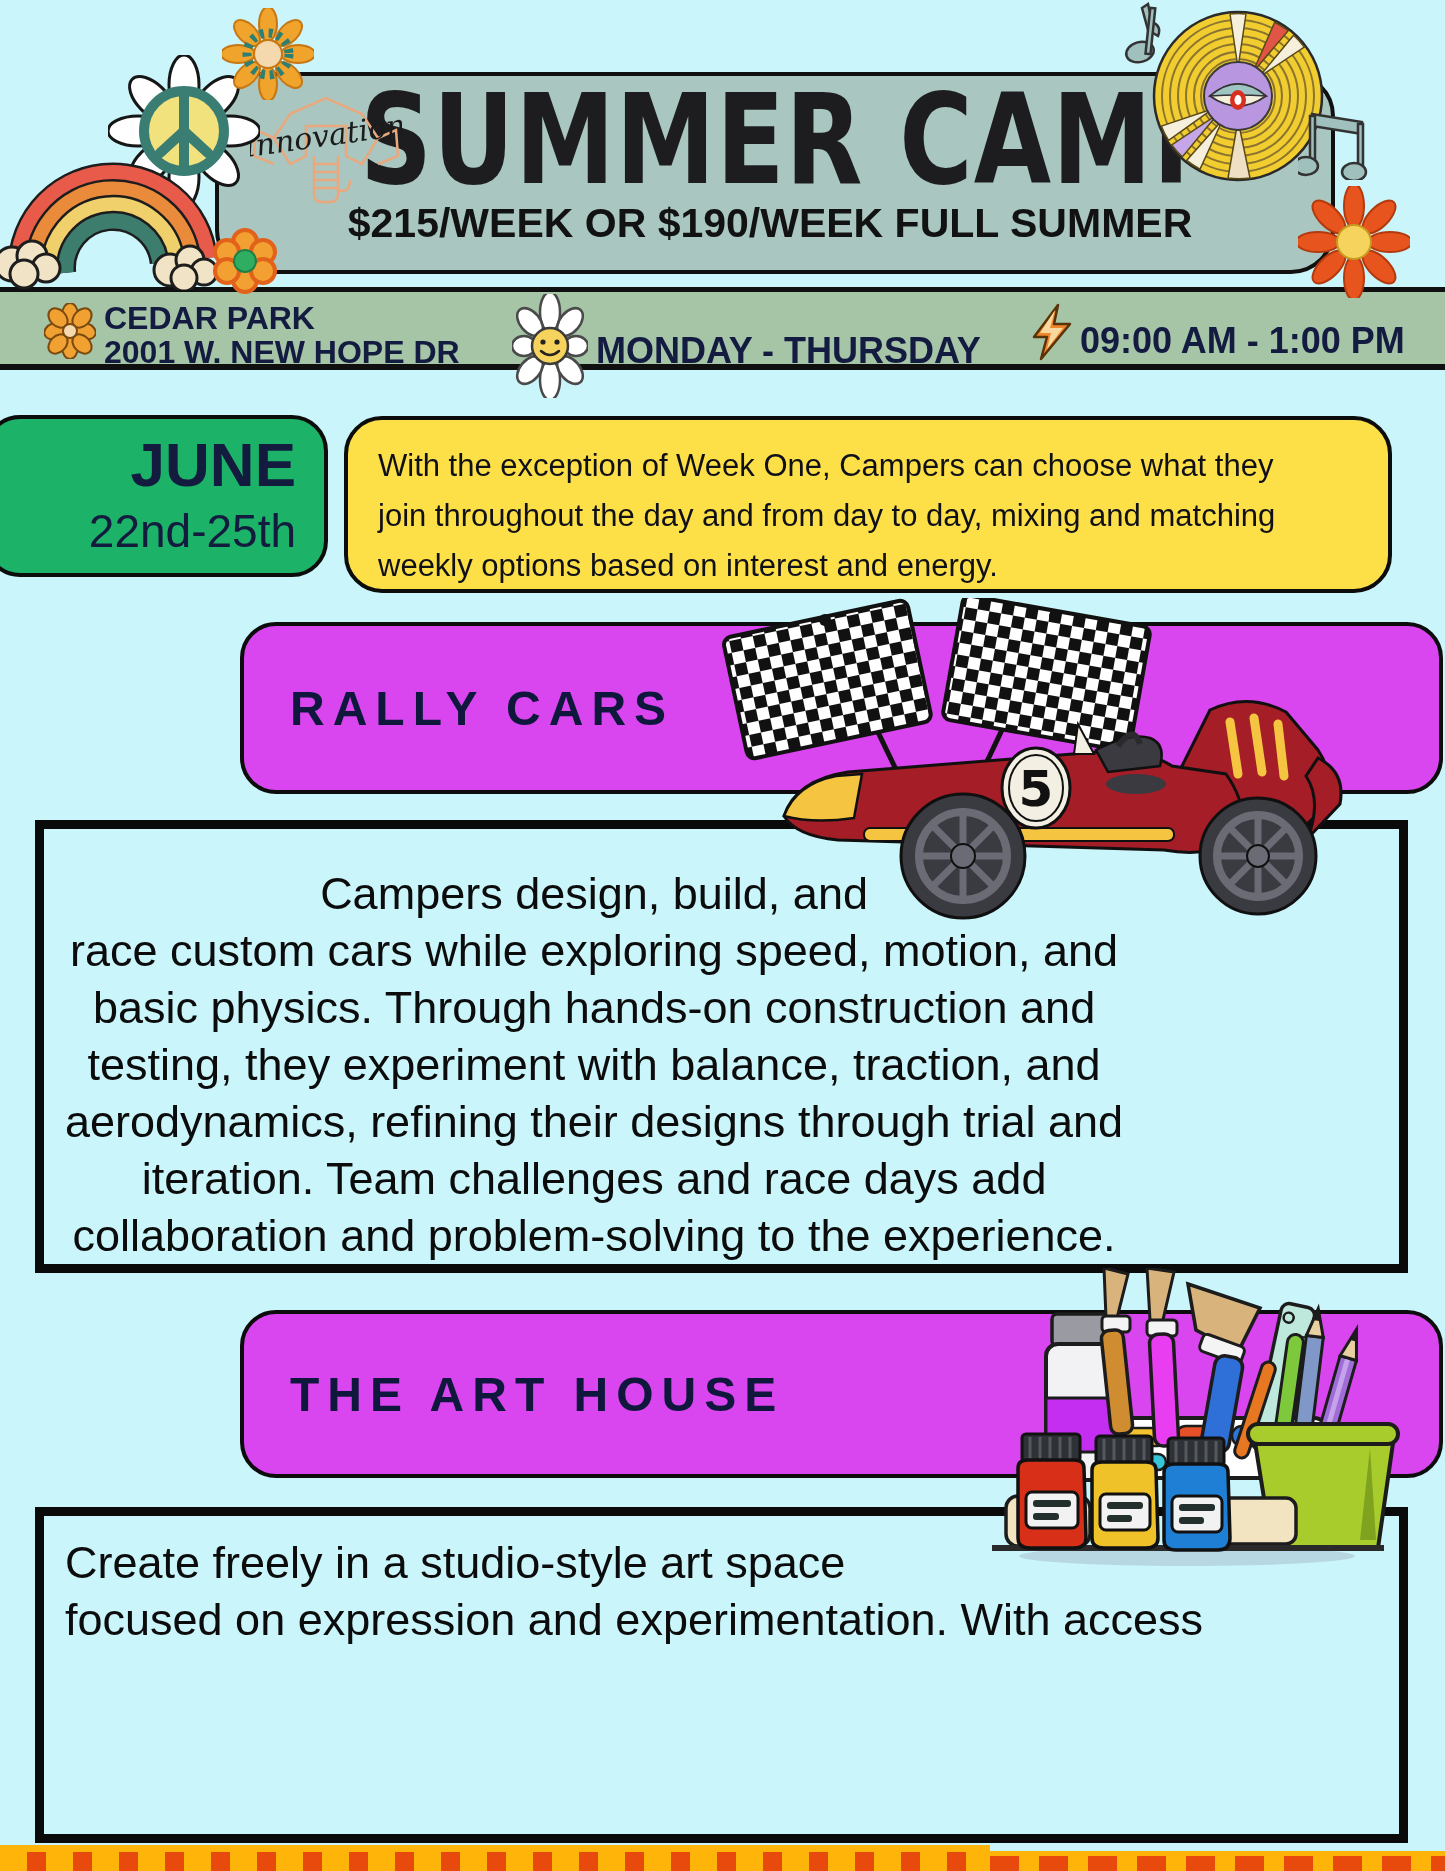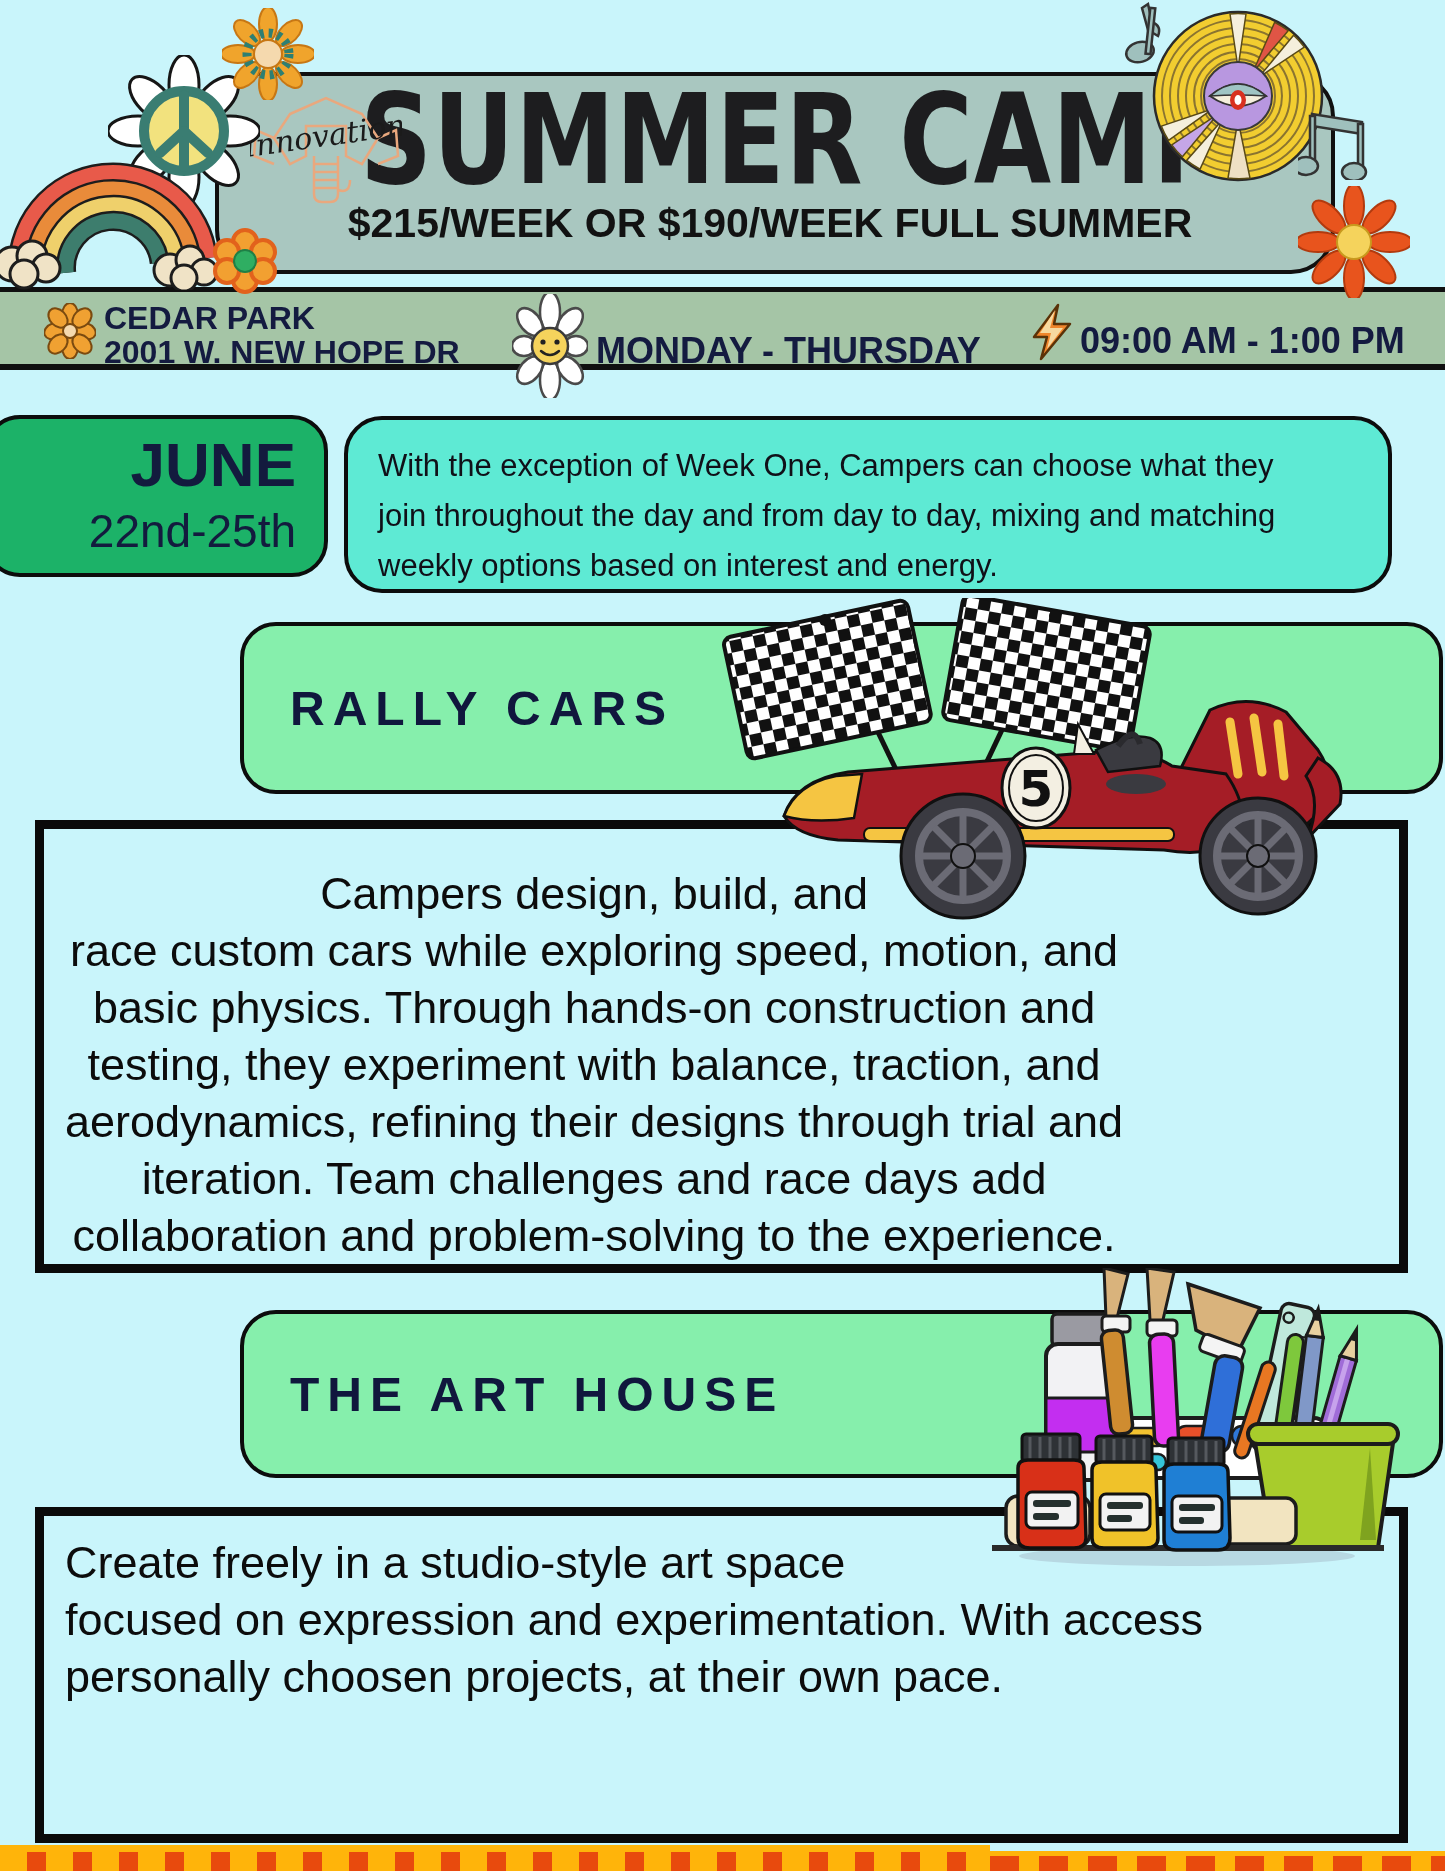--- a/index.html
+++ b/index.html
@@ -22,26 +22,26 @@
   .info-text{color:#141b40;font-weight:bold;z-index:2;}
   .loc{left:104px;top:301px;font-size:32px;line-height:34px;}
   .days{left:596px;top:320px;font-size:36px;margin-top:10px;}
   .hours{left:1080px;top:320px;font-size:36px;}
 
   
   .june-box{left:-16px;top:415px;width:344px;height:162px;background:#1cb268;border:4px solid #0c0c0c;
     border-radius:36px;z-index:2;text-align:right;box-sizing:border-box;padding:14px 28px 0 0;}
   .june-month{font-size:62px;font-weight:bold;color:#131b3e;line-height:64px;}
   .june-dates{font-size:46px;font-weight:normal;color:#131b3e;line-height:52px;margin-top:8px;}
-  .note-box{left:344px;top:416px;width:1048px;height:177px;background:#5eead4;border:4px solid #0c0c0c;
+  .note-box{left:344px;top:416px;width:1048px;height:177px;background:#fde047;border:4px solid #0c0c0c;
     border-radius:38px;z-index:2;box-sizing:border-box;padding:21px 26px 0 30px;
     font-size:31px;line-height:50px;color:#101018;}
 
   
-  .sec-bar{left:240px;width:1203px;background:#86efac;border:4px solid #0c0c0c;border-radius:36px;
+  .sec-bar{left:240px;width:1203px;background:#d946ef;border:4px solid #0c0c0c;border-radius:36px;
     z-index:2;display:flex;align-items:center;box-sizing:border-box;padding-left:46px;}
   .sec-bar .lbl{font-size:48px;font-weight:bold;letter-spacing:8px;color:#10173d;}
   .rally-bar{top:622px;height:172px;}
   .art-bar{top:1310px;height:168px;}
 
   
   .para-box{left:35px;width:1373px;background:#c9f5fb;border:9px solid #0a0a0a;z-index:2;box-sizing:border-box;}
   .rally-box{top:820px;height:453px;text-align:center;}
   .art-box{top:1507px;height:336px;}
   .para{position:absolute;left:21px;font-size:45px;line-height:57px;color:#0c0c0c;white-space:nowrap;}
@@ -478,21 +478,20 @@
             <rect x="187" y="249" width="25" height="7" rx="3" fill="#24302e"></rect>
         </g>
       </g>
     </svg>
   </div>
 
   <div class="abs para-box art-box">
     <div class="para art-para">
         <div class="line">Create freely in a studio-style art space</div>
         <div class="line">focused on expression and experimentation. With access</div>
-        <div class="line">personally choosen projects, at their own pace.</div>
       </div>
   </div>
 
   <div class="abs band band-l">
       <div class="stripes"></div>
     </div>
   <div class="abs band band-r">
       <div class="stripes"></div>
     </div>
 

